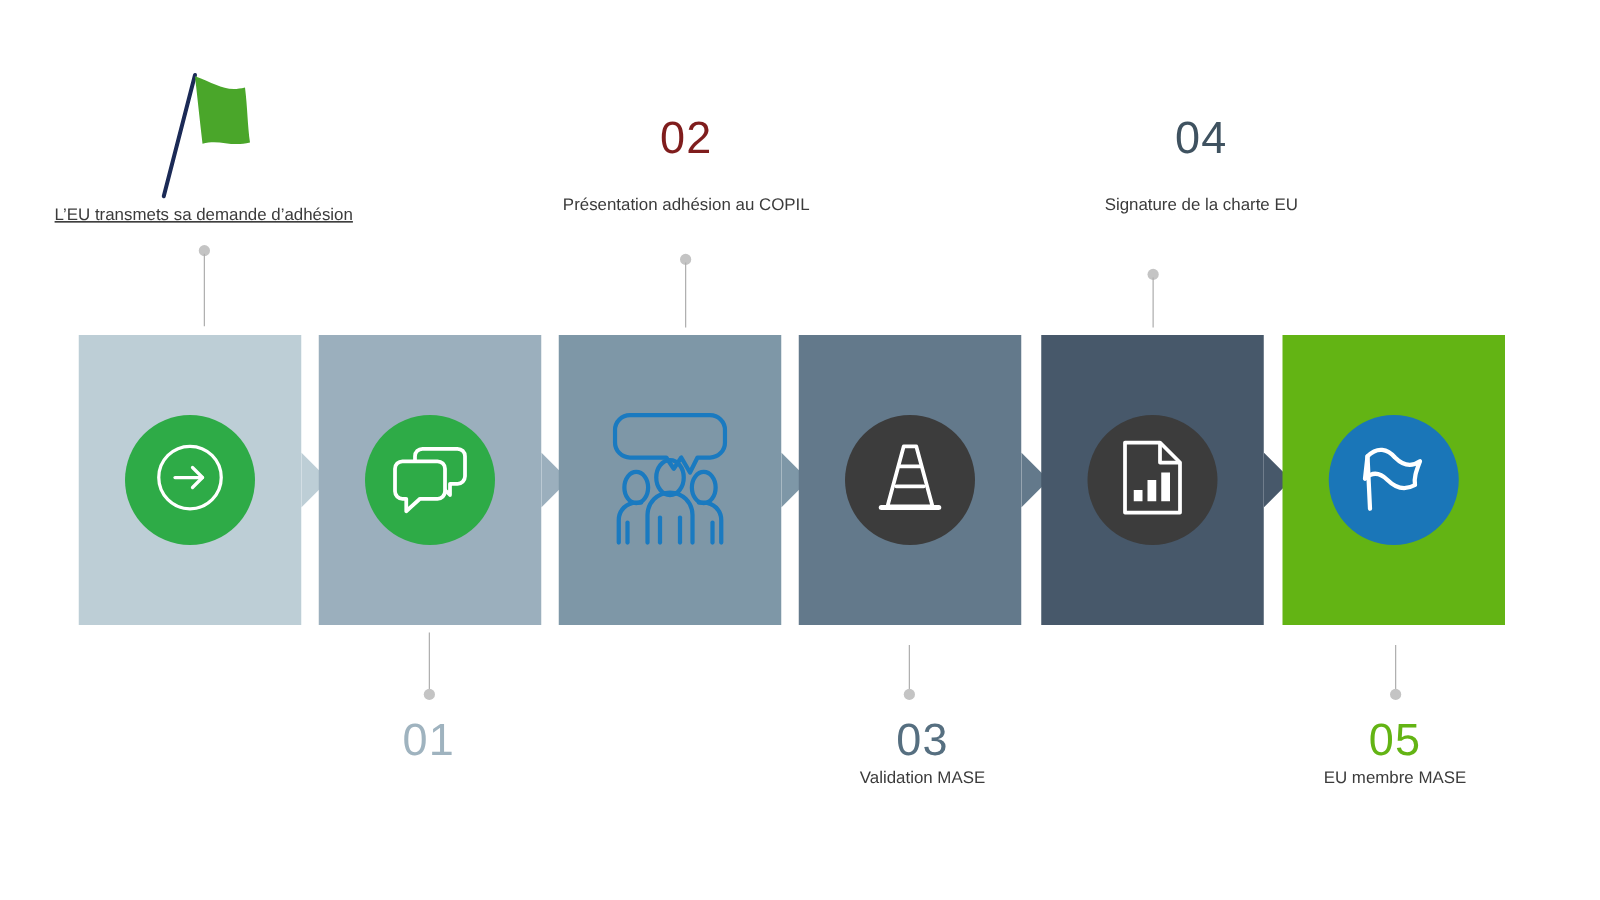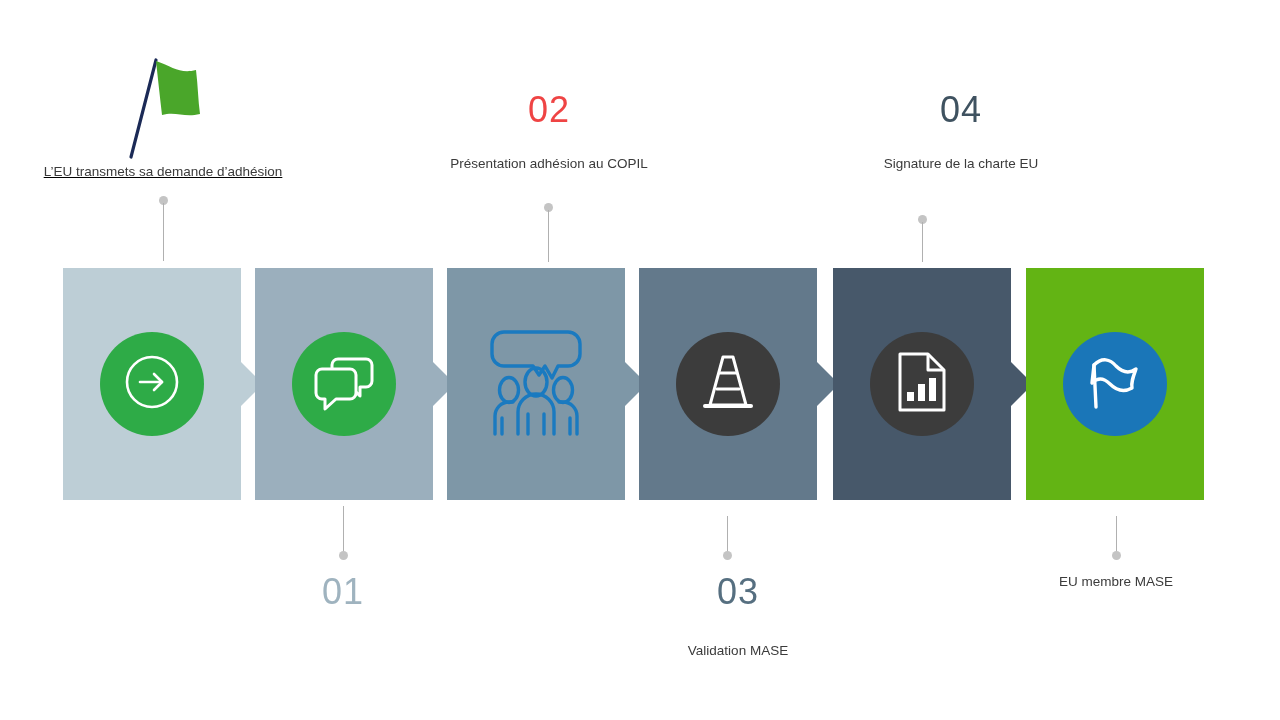--- a/index.html
+++ b/index.html
@@ -37,21 +37,21 @@
     line-height: 1;
     letter-spacing: 1px;
   }
   .callout .step-label {
     font-size: 13.5px;
     color: #3b3b3b;
     line-height: 1.25;
     white-space: nowrap;
   }
   .callout.top .step-number { margin-bottom: 28px; }
-  .callout.bottom .step-number { margin-bottom: 33px; }
+  .callout.bottom .step-number { margin-bottom: 4px; }
 
   
   .stem {
     position: absolute;
     width: 1px;
     background: #b0b0b0;
   }
   .stem-dot {
     position: absolute;
     width: 9px;
@@ -102,21 +102,21 @@
   </svg>
 </div>
 
 <div class="callout top" style="left:13px; top:164px;text-decoration:underline;">
   <div class="step-label">L’EU transmets sa demande d’adhésion</div>
 </div>
 <div class="stem-dot" style="left:159px; top:196px;"></div>
 <div class="stem" style="left:163px; top:203px; height:58px;"></div>
 
 <div class="callout top" style="left:399px; top:92px;">
-  <div class="step-number" style="color:#ef4444;">02</div>
+  <div class="step-number" style="color:#7f1d1d;">02</div>
   <div class="step-label">Présentation adhésion au COPIL</div>
 </div>
 <div class="stem-dot" style="left:544px; top:203px;"></div>
 <div class="stem" style="left:548px; top:210px; height:52px;"></div>
 
 <div class="callout top" style="left:811px; top:92px;">
   <div class="step-number" style="color:#3f5260;">04</div>
   <div class="step-label">Signature de la charte EU</div>
 </div>
 <div class="stem-dot" style="left:918px; top:215px;"></div>
@@ -131,20 +131,21 @@
 <div class="stem" style="left:727px; top:516px; height:36px;"></div>
 <div class="stem-dot" style="left:723px; top:551px;"></div>
 <div class="callout bottom" style="left:588px; top:574px;">
   <div class="step-number" style="color:#566f80;">03</div>
   <div class="step-label">Validation MASE</div>
 </div>
 
 <div class="stem" style="left:1116px; top:516px; height:36px;"></div>
 <div class="stem-dot" style="left:1112px; top:551px;"></div>
 <div class="callout bottom" style="left:966px; top:574px;">
+  <div class="step-number" style="color:#63b414;">05</div>
   <div class="step-label">EU membre MASE</div>
 </div>
 
 <div class="card" style="left:63px; background:#bdced6;">
   <div class="badge" style="background:#2eab47;">
     <span>
       <svg width="62" height="62" viewBox="0 0 62 62">
         <circle cx="31" cy="31" r="25" fill="none" stroke="#ffffff" stroke-width="2.6"></circle>
         <line x1="19" y1="31" x2="41" y2="31" stroke="#ffffff" stroke-width="2.6" stroke-linecap="round"></line>
         <polyline points="33,23 41,31 33,39" fill="none" stroke="#ffffff" stroke-width="2.6" stroke-linecap="round" stroke-linejoin="round"></polyline>

